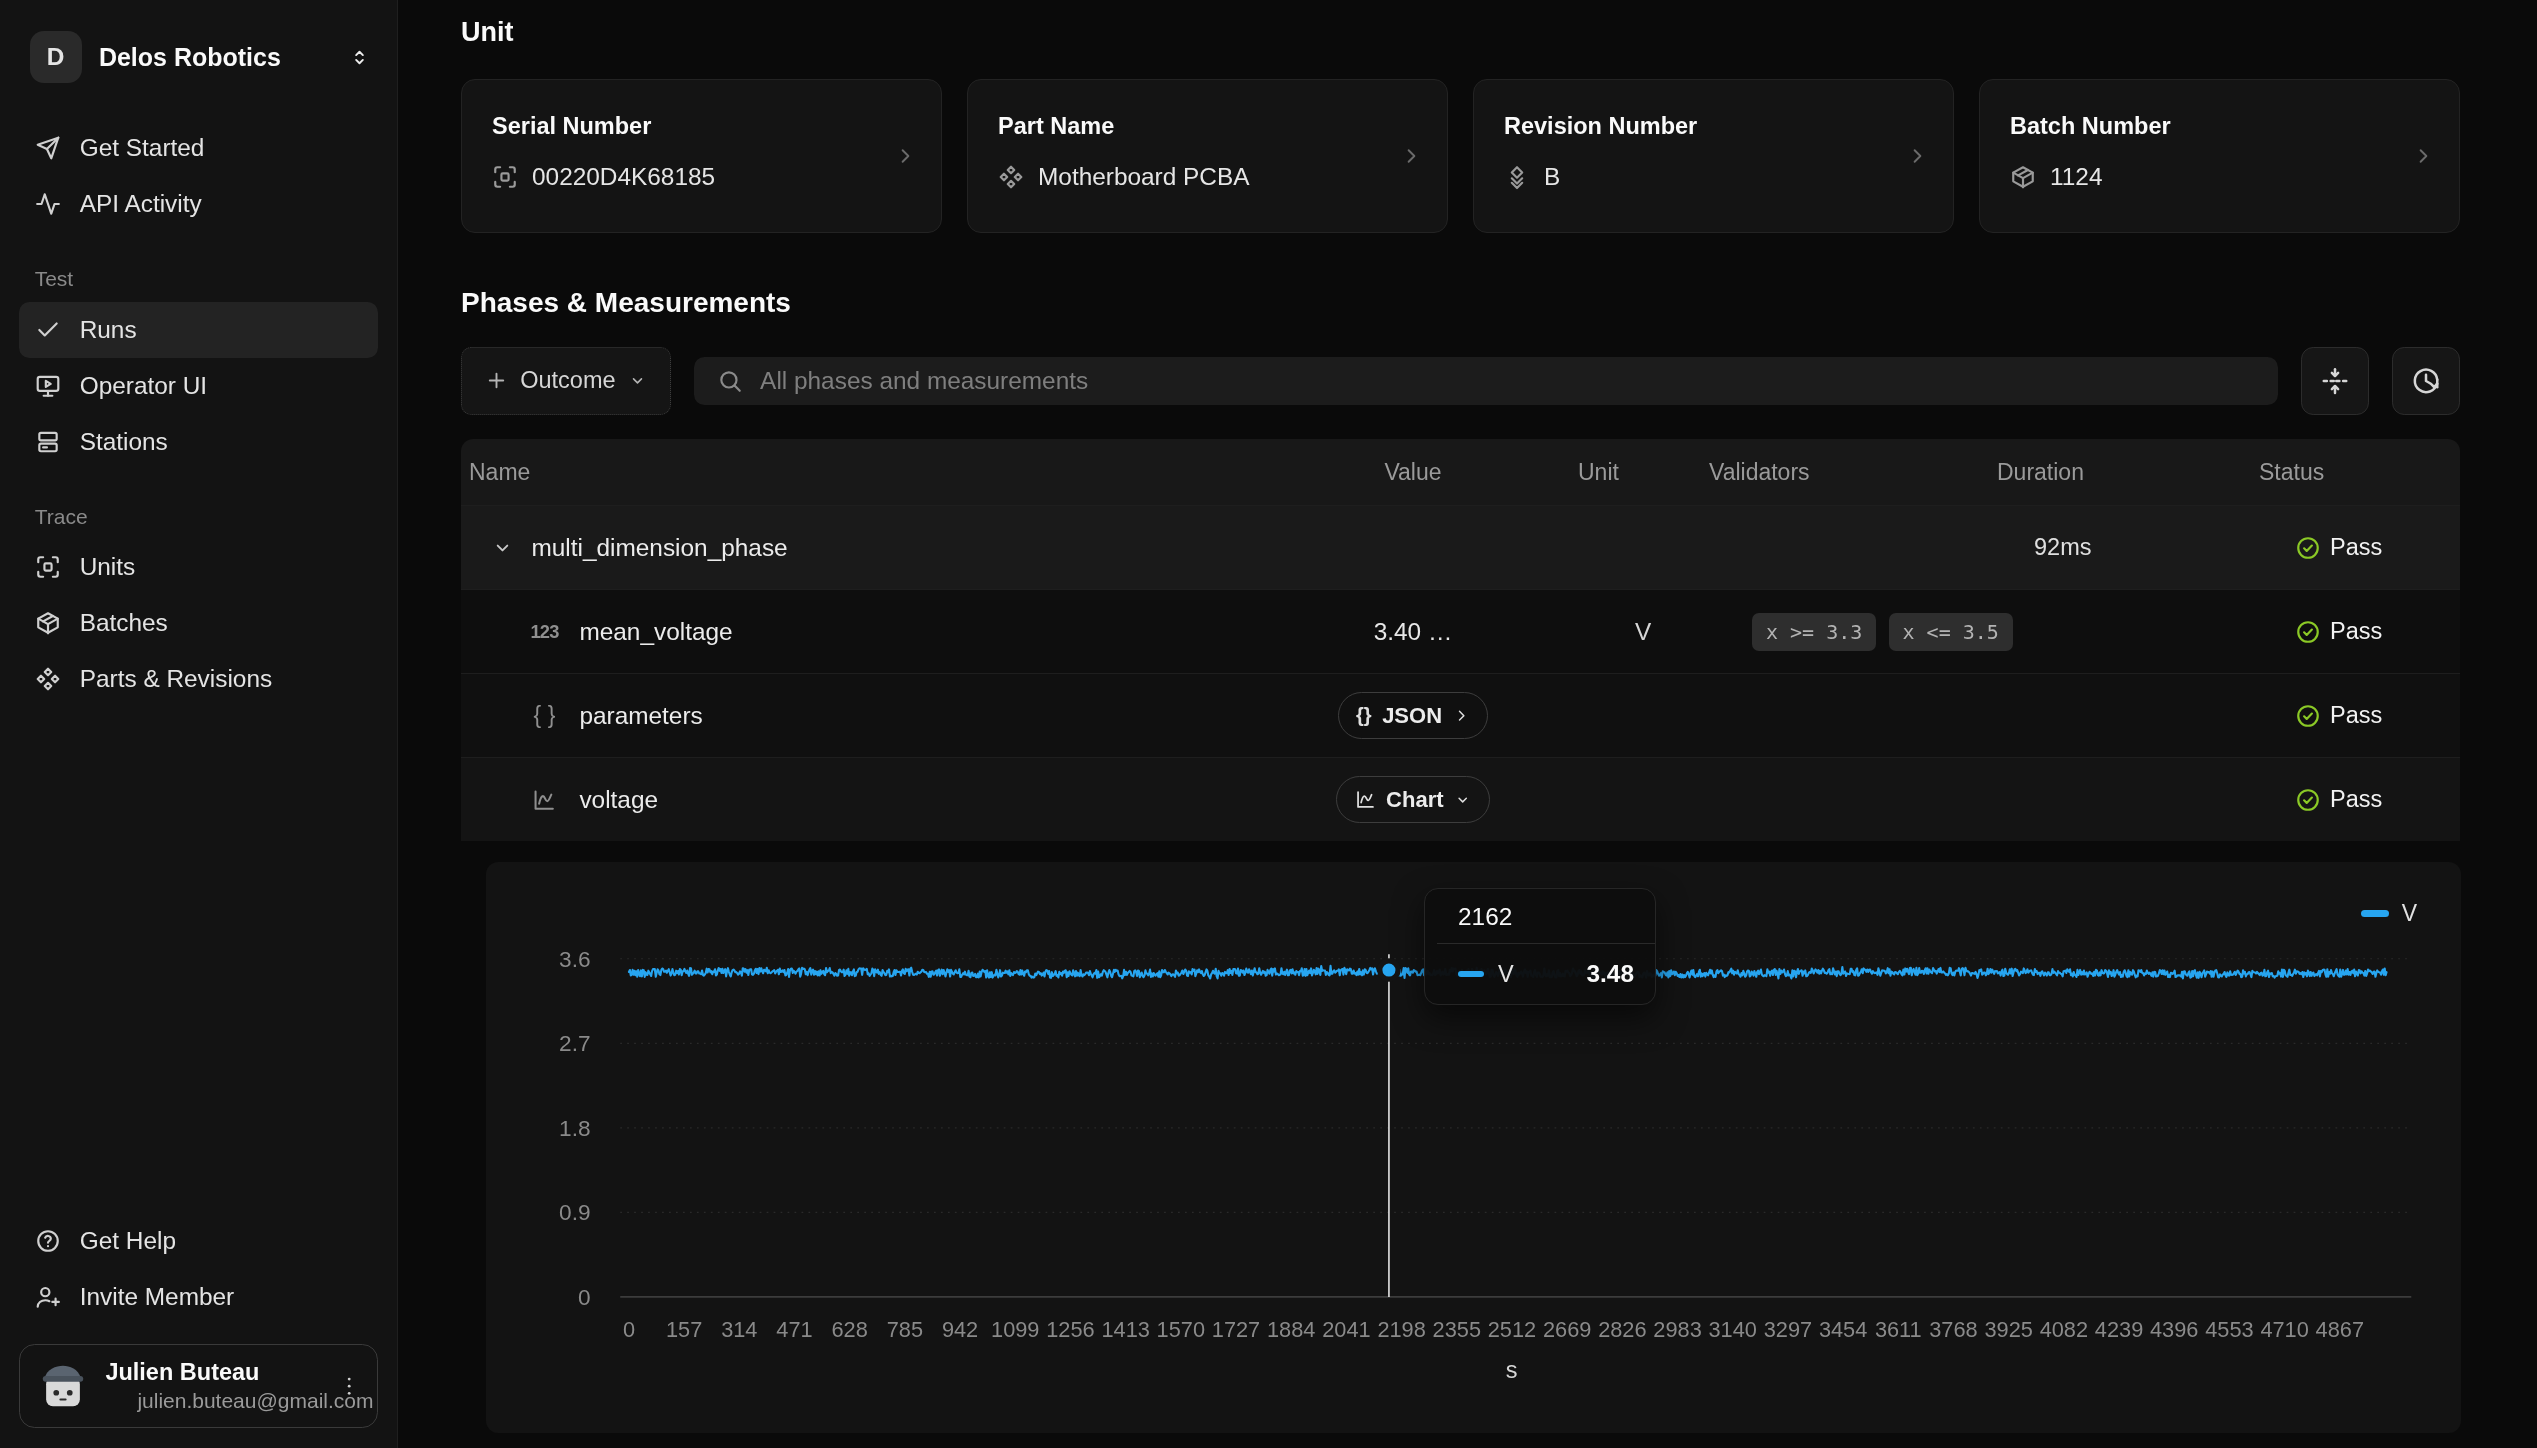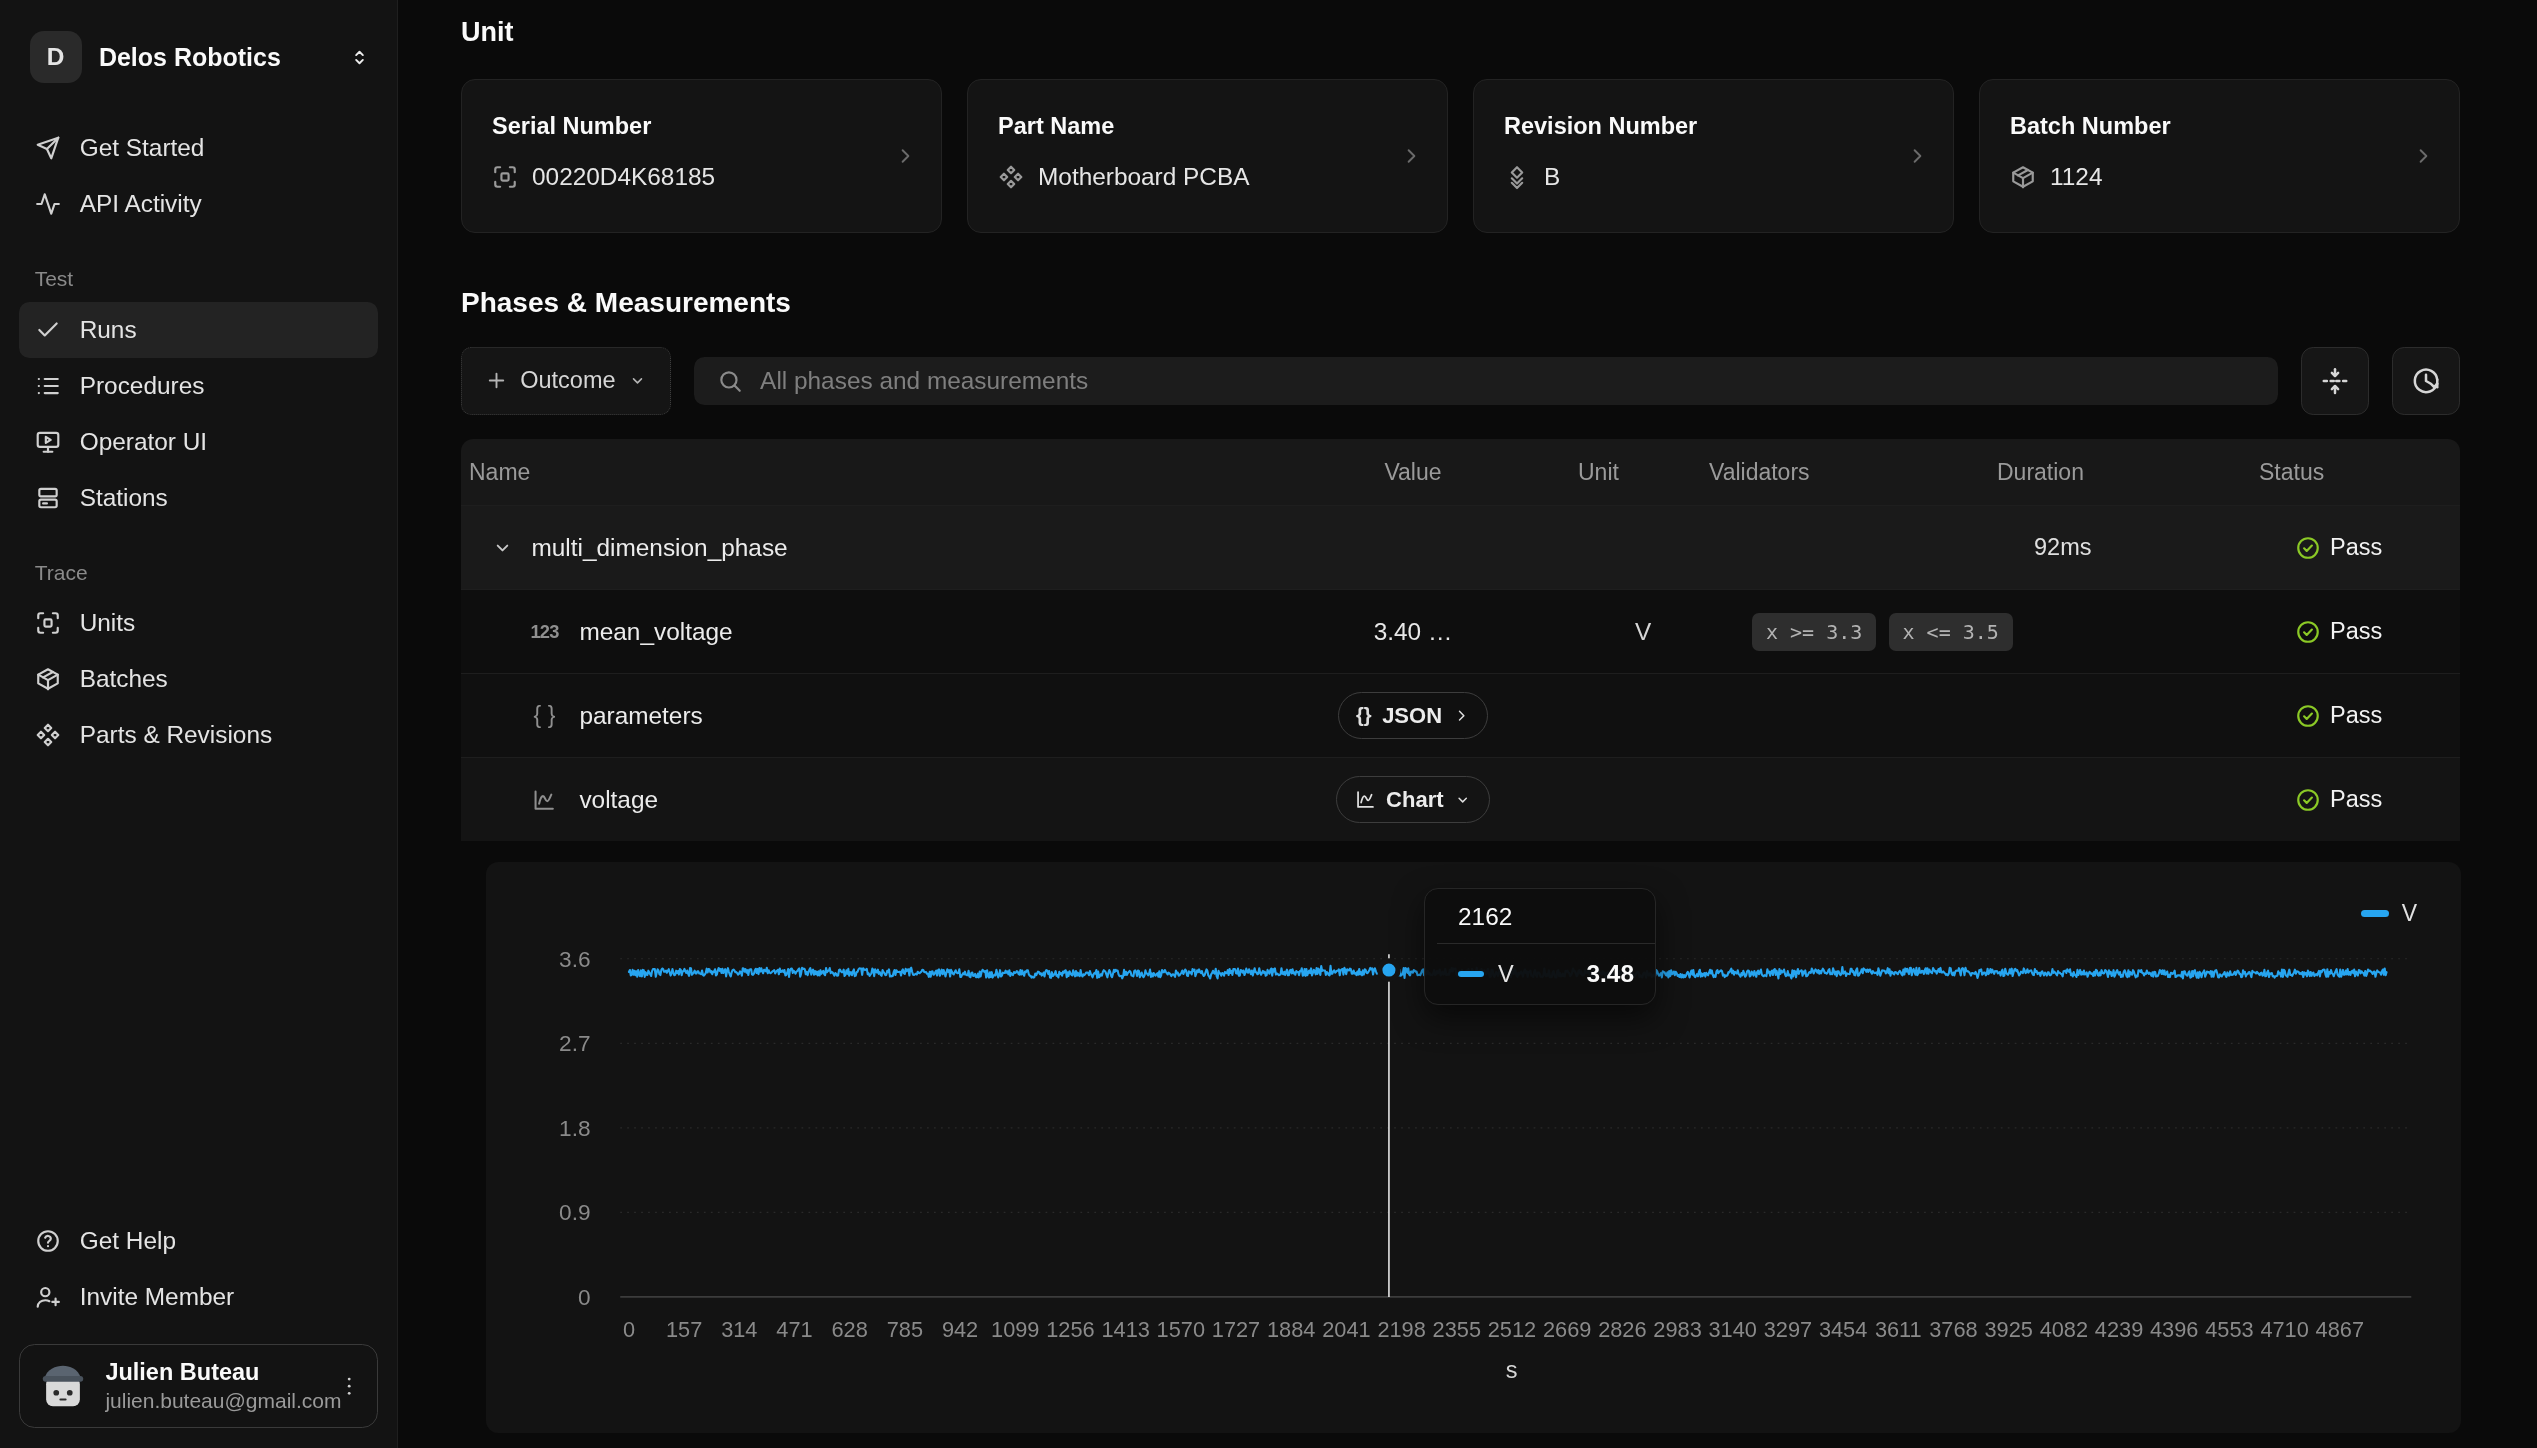--- a/index.html
+++ b/index.html
@@ -21,21 +21,21 @@
   .nav-item .icon { color:#d0d0d0; }
   .section-label { color:#8a8a8a; font-size:21px; margin:35px 0 10.5px 15.7px; }
   .sidebar-spacer { flex:1; }
   .icon { display:inline-flex; align-items:center; justify-content:center; }
   .icon svg { display:block; }
 
   .user-card { margin-top:19px; border:0.9px solid #3a3a3a; border-radius:15.7px; padding:14px 15.7px;
                display:flex; align-items:center; gap:15.7px; cursor:pointer; }
   .user-meta { flex:1; min-width:0; }
   .user-name { font-size:23.5px; font-weight:700; color:#fafafa; }
-  .user-email { font-size:21px; color:#9a9a9a; margin-top:3.5px; }
+  .user-email { font-size:21px; color:#9a9a9a; margin-top:3.5px;margin-left:32px; }
   .kebab { color:#cfcfcf; }
 
   
   .main { flex:1; padding:17.4px 78px 0 63px; overflow:hidden; }
   .h1 { font-size:27px; font-weight:700; color:#fafafa; }
   .cards { display:flex; gap:25px; margin-top:30.5px;border-radius:10px; }
   .card { flex:1; background:#141414; border:0.9px solid #232323; border-radius:14px; height:154px;
           padding:33px 30px; position:relative; cursor:pointer; }
   .card-label { font-size:23.5px; font-weight:700; color:#fafafa; }
   .card-value { display:flex; align-items:center; gap:14px; margin-top:23px; font-size:24.4px; color:#e6e6e6; }
@@ -148,33 +148,20 @@
     <div id="nav-sections">
         <div class="section-label">Test</div>
         <nav class="nav" style="margin-top: 0px;">
           <div class="nav-item active">
             <span class="icon">
               <svg width="26" height="26" viewBox="0 0 24 24" fill="none" stroke="currentColor" stroke-width="2" stroke-linecap="round" stroke-linejoin="round">
                 <polyline points="20 6 9 17 4 12"></polyline>
               </svg>
             </span>
             <span>Runs</span>
-          </div>
-          <div class="nav-item">
-            <span class="icon">
-              <svg width="26" height="26" viewBox="0 0 24 24" fill="none" stroke="currentColor" stroke-width="2" stroke-linecap="round" stroke-linejoin="round">
-                <line x1="9" y1="5.5" x2="21" y2="5.5"></line>
-                <line x1="9" y1="12" x2="21" y2="12"></line>
-                <line x1="9" y1="18.5" x2="21" y2="18.5"></line>
-                <line x1="3.5" y1="5.5" x2="3.6" y2="5.5"></line>
-                <line x1="3.5" y1="12" x2="3.6" y2="12"></line>
-                <line x1="3.5" y1="18.5" x2="3.6" y2="18.5"></line>
-              </svg>
-            </span>
-            <span>Procedures</span>
           </div>
           <div class="nav-item">
             <span class="icon">
               <svg width="26" height="26" viewBox="0 0 24 24" fill="none" stroke="currentColor" stroke-width="2" stroke-linecap="round" stroke-linejoin="round">
                 <rect x="2.5" y="3.5" width="19" height="13" rx="2"></rect>
                 <path d="M10 7.2 14.5 10 10 12.8z"></path>
                 <line x1="12" y1="17" x2="12" y2="21"></line>
                 <line x1="8" y1="21" x2="16" y2="21"></line>
               </svg>
             </span>

